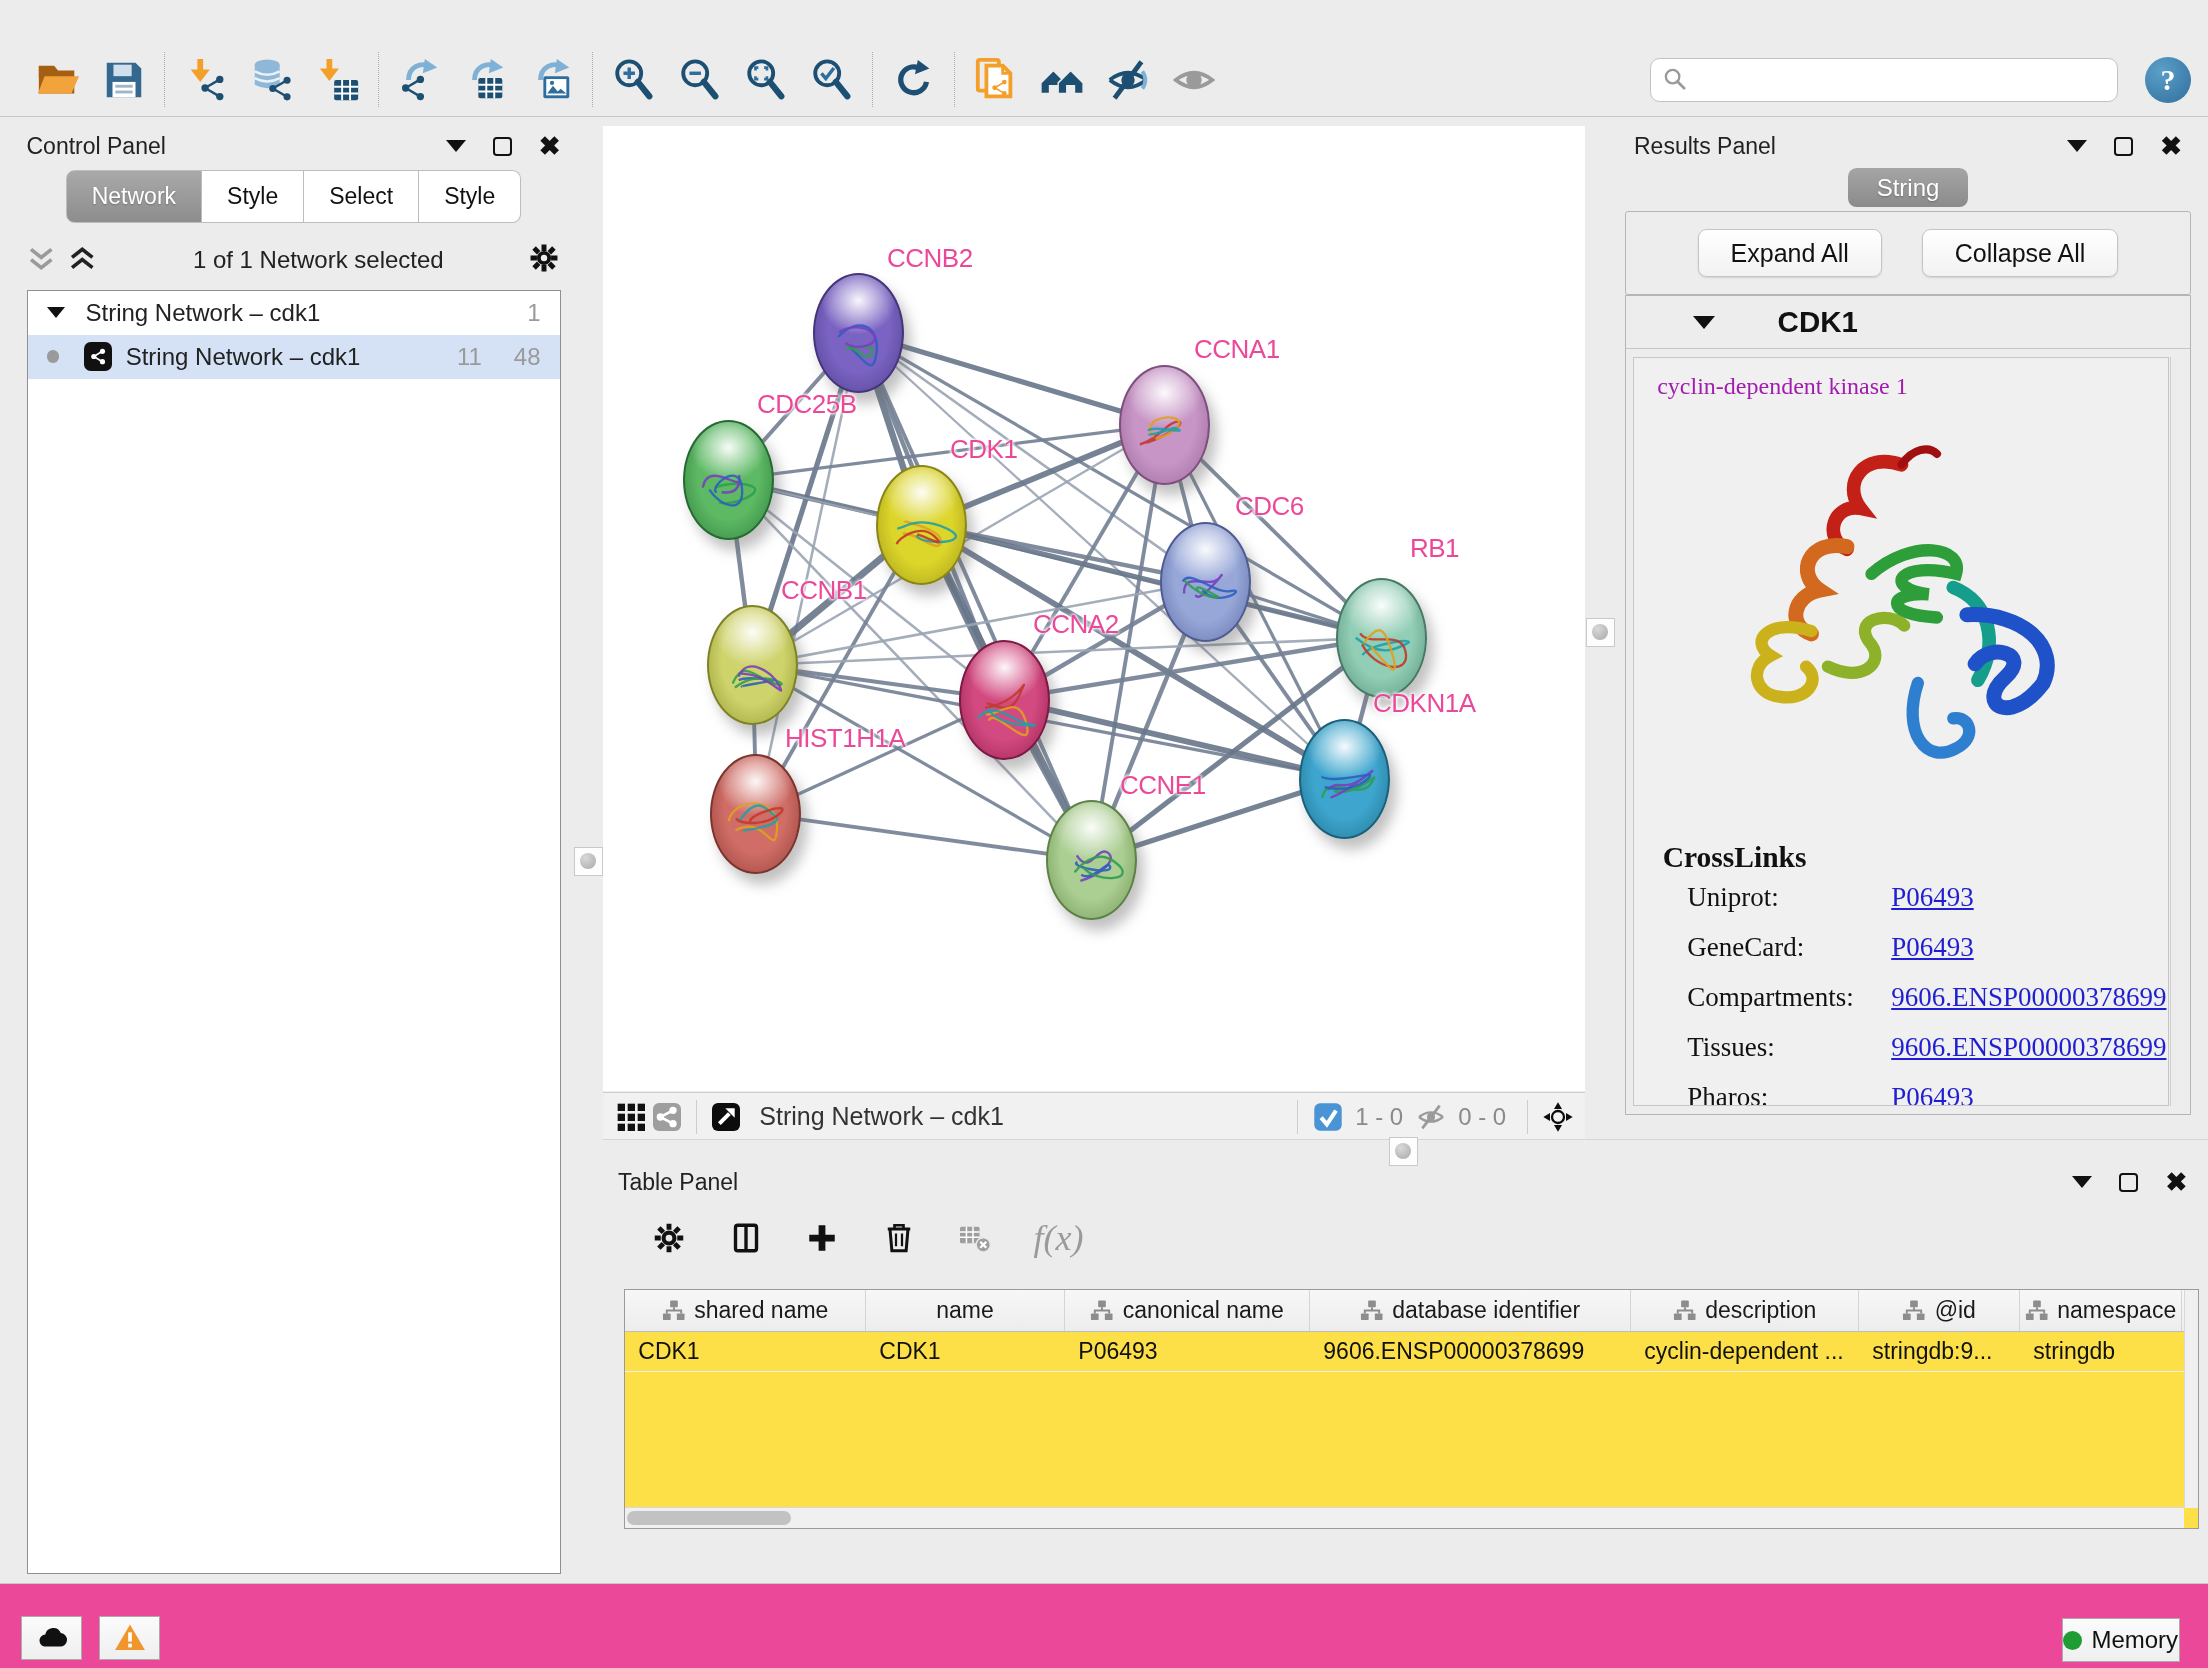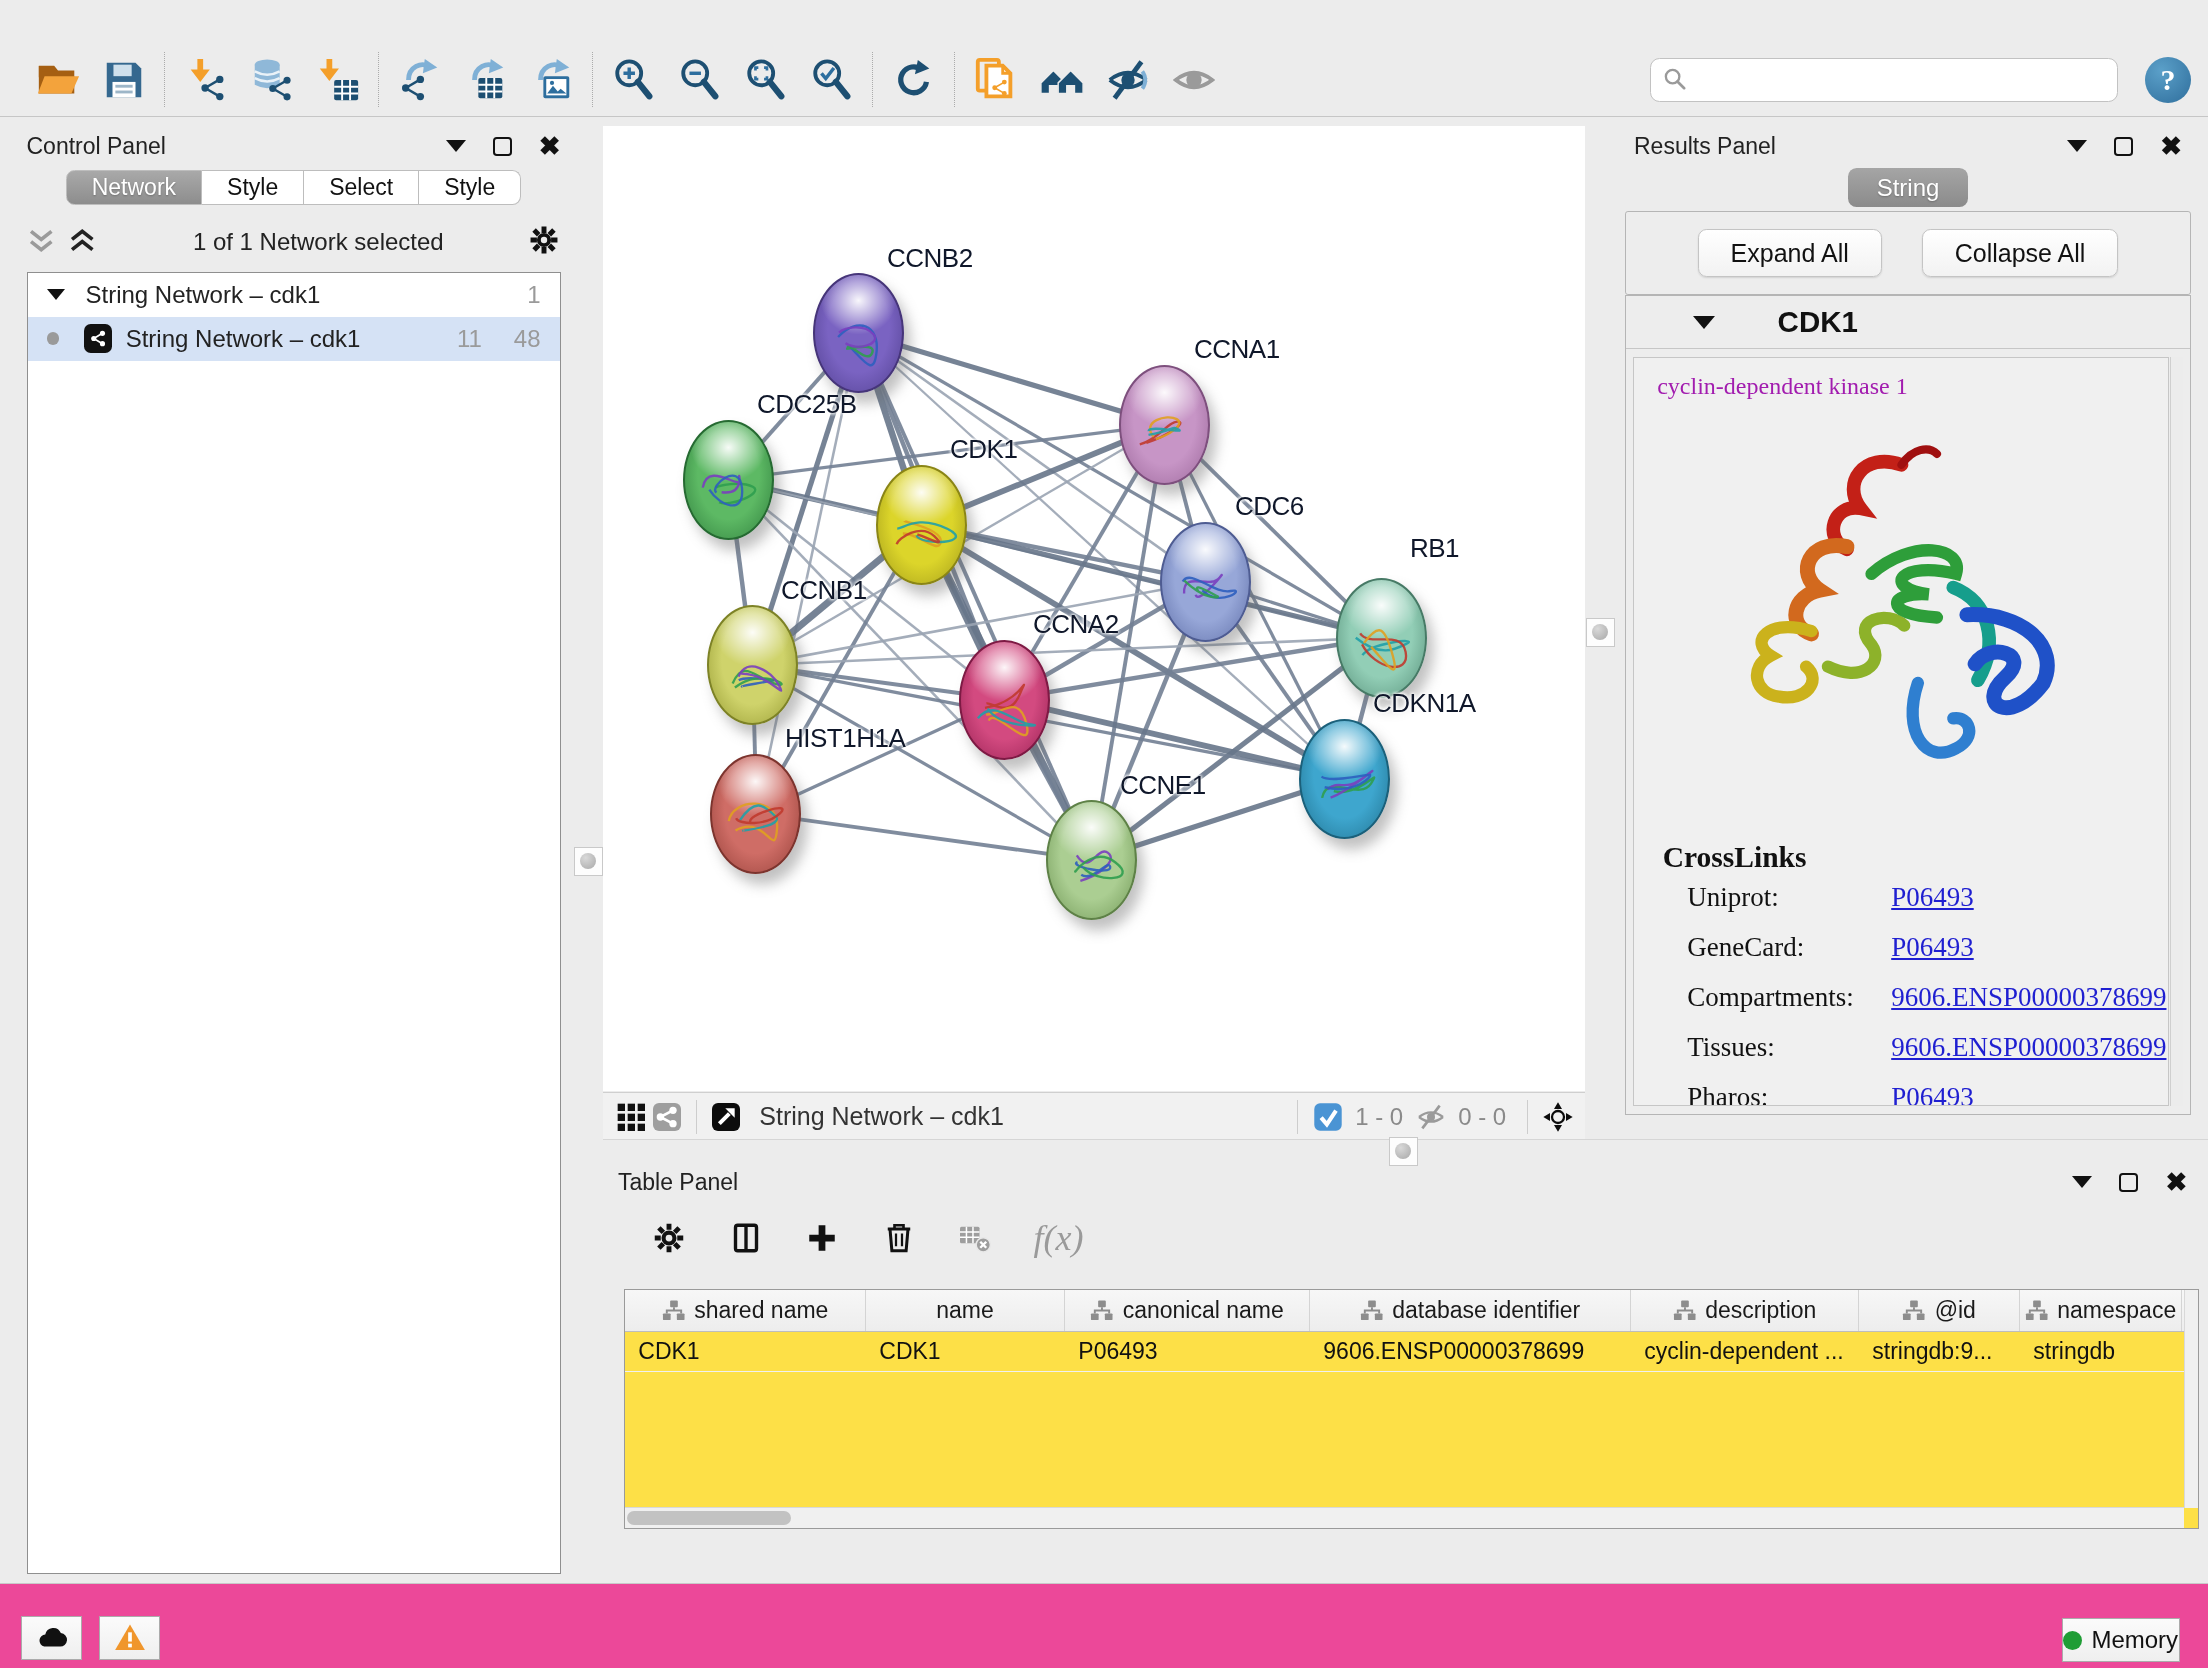--- a/index.html
+++ b/index.html
@@ -32,21 +32,21 @@
 
   
   .panel-head{display:flex;align-items:center;height:40px;padding:0 17px;}
   .panel-title{font-size:23px;color:#222;}
   .panel-icons{margin-left:auto;display:flex;align-items:center;gap:27px;}
   .tri-down{width:0;height:0;border-left:10.5px solid transparent;border-right:10.5px solid transparent;border-top:12.4px solid #111;}
   .float-sq{width:19px;height:19px;border:2.9px solid #111;border-radius:3.8px;}
   .close-x{font-size:26px;font-weight:bold;color:#111;line-height:1;}
 
   .seg{display:flex;}
-  .seg span{font-size:23px;padding:3px 25px;background:#fff;border:1px solid #bdbdbd;border-left:none;color:#111;}
+  .seg span{font-size:23px;padding:12px 25px;background:#fff;border:1px solid #bdbdbd;border-left:none;color:#111;}
   .seg span:first-child{border-left:1px solid #bdbdbd;border-radius:8.6px 0 0 8.6px;}
   .seg span:last-child{border-radius:0 8.6px 8.6px 0;}
   .seg span.active{background:linear-gradient(#a9a9a9,#8d8d8d);color:#fff;text-shadow:0 1px 1.9px rgba(0,0,0,.25);}
 
   
   .control-panel{position:absolute;left:9.5px;top:126px;width:568px;height:1456px;display:flex;flex-direction:column;}
   .cp-tabs{display:flex;justify-content:center;margin:3.8px 0 9.5px;}
   .cp-selhead{display:flex;align-items:center;margin:5.7px 17px 3.8px;height:44px;}
   .cp-selhead .chev{margin-right:13.3px;}
   .cp-selhead .label{flex:1;text-align:center;font-size:24px;color:#222;}
@@ -56,21 +56,21 @@
   .tree-row.selected{background:#d5e2f5;}
   .share-chip{width:28.5px;height:28.5px;border-radius:6.7px;background:#111;display:flex;align-items:center;justify-content:center;margin-right:13.3px;}
   .share-chip svg{width:19px;height:19px;}
   .dot{width:12.4px;height:12.4px;border-radius:50%;background:#9a9a9a;margin-right:25px;}
 
   
   .net-canvas{position:absolute;left:603px;top:126px;width:982px;height:965px;background:#fff;overflow:hidden;}
   .net-canvas svg.edges{position:absolute;left:0;top:0;}
   .node{position:absolute;border-radius:50%;}
   .node svg{position:absolute;left:0;top:0;width:100%;height:100%;}
-  .node-label{position:absolute;font-size:26px;color:#0f172a;letter-spacing:-0.5px;white-space:nowrap;
+  .node-label{position:absolute;font-size:26px;color:#ec4899;letter-spacing:-0.5px;white-space:nowrap;
     text-shadow:0 0 3.8px #fff,0 0 3.8px #fff,0 0 3.8px #fff;text-align:center;}
   .net-status{position:absolute;left:603px;top:1092px;width:982px;height:48px;background:#f1f1f1;
     border-top:1px solid #cfcfcf;display:flex;align-items:center;padding:0 9.5px;}
   .ns-sep{width:0;height:34px;border-left:1px solid #cdcdcd;margin:0 11.4px;}
   .ns-icon{width:36px;height:36px;display:flex;align-items:center;justify-content:center;}
   .ns-icon svg{width:32px;height:32px;}
   .ns-title{font-size:25px;color:#333;margin-left:15px;}
   .ns-counts{font-size:24px;color:#8a8a8a;margin:0 9.5px;}
 
   

